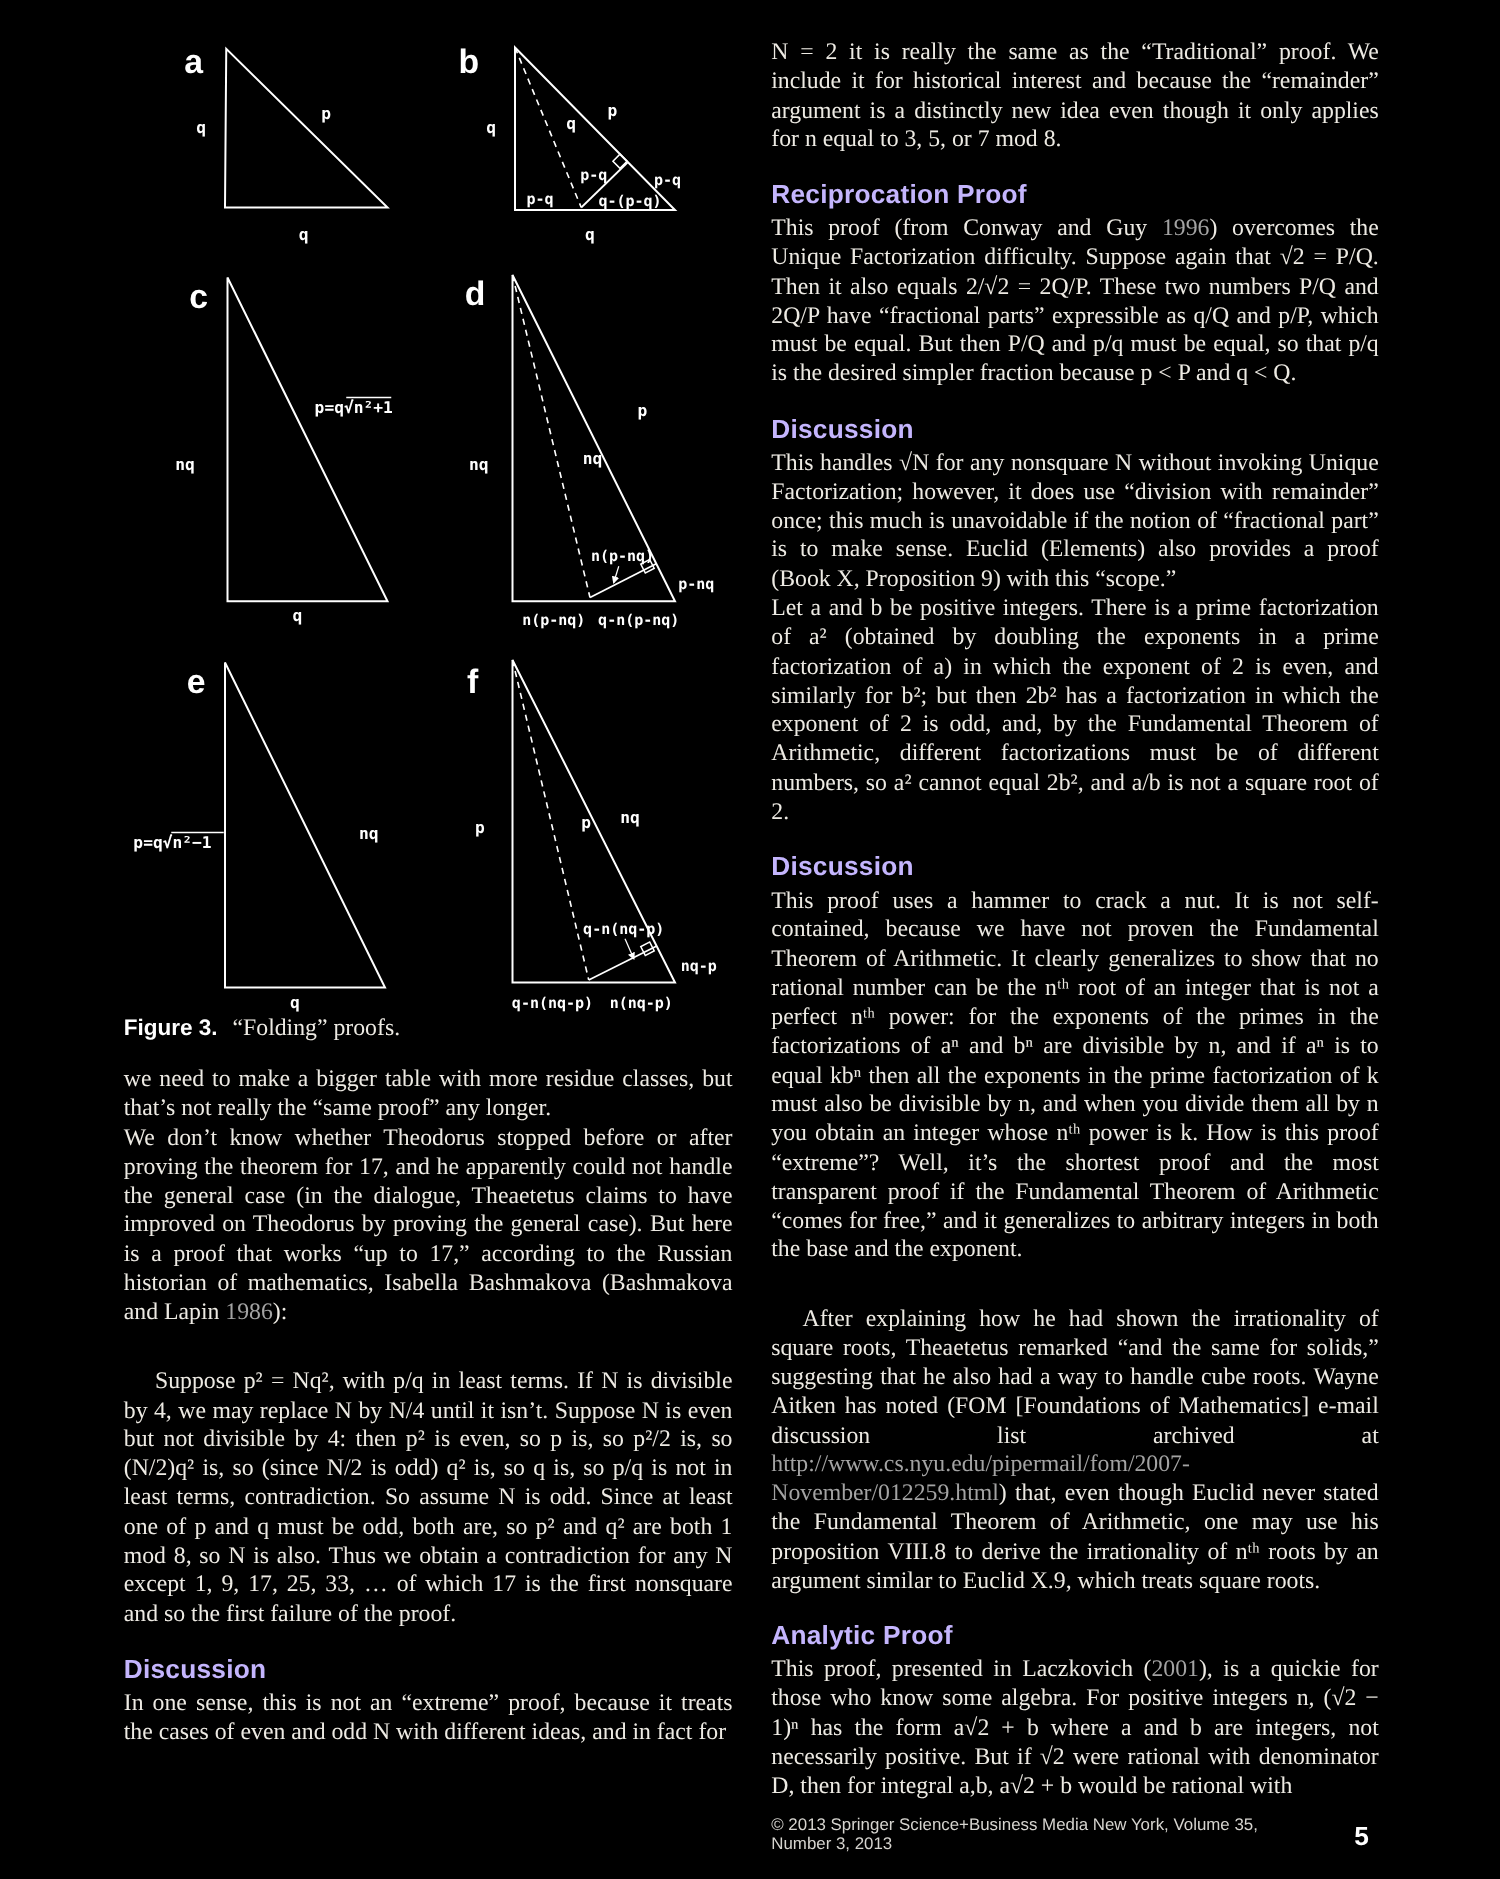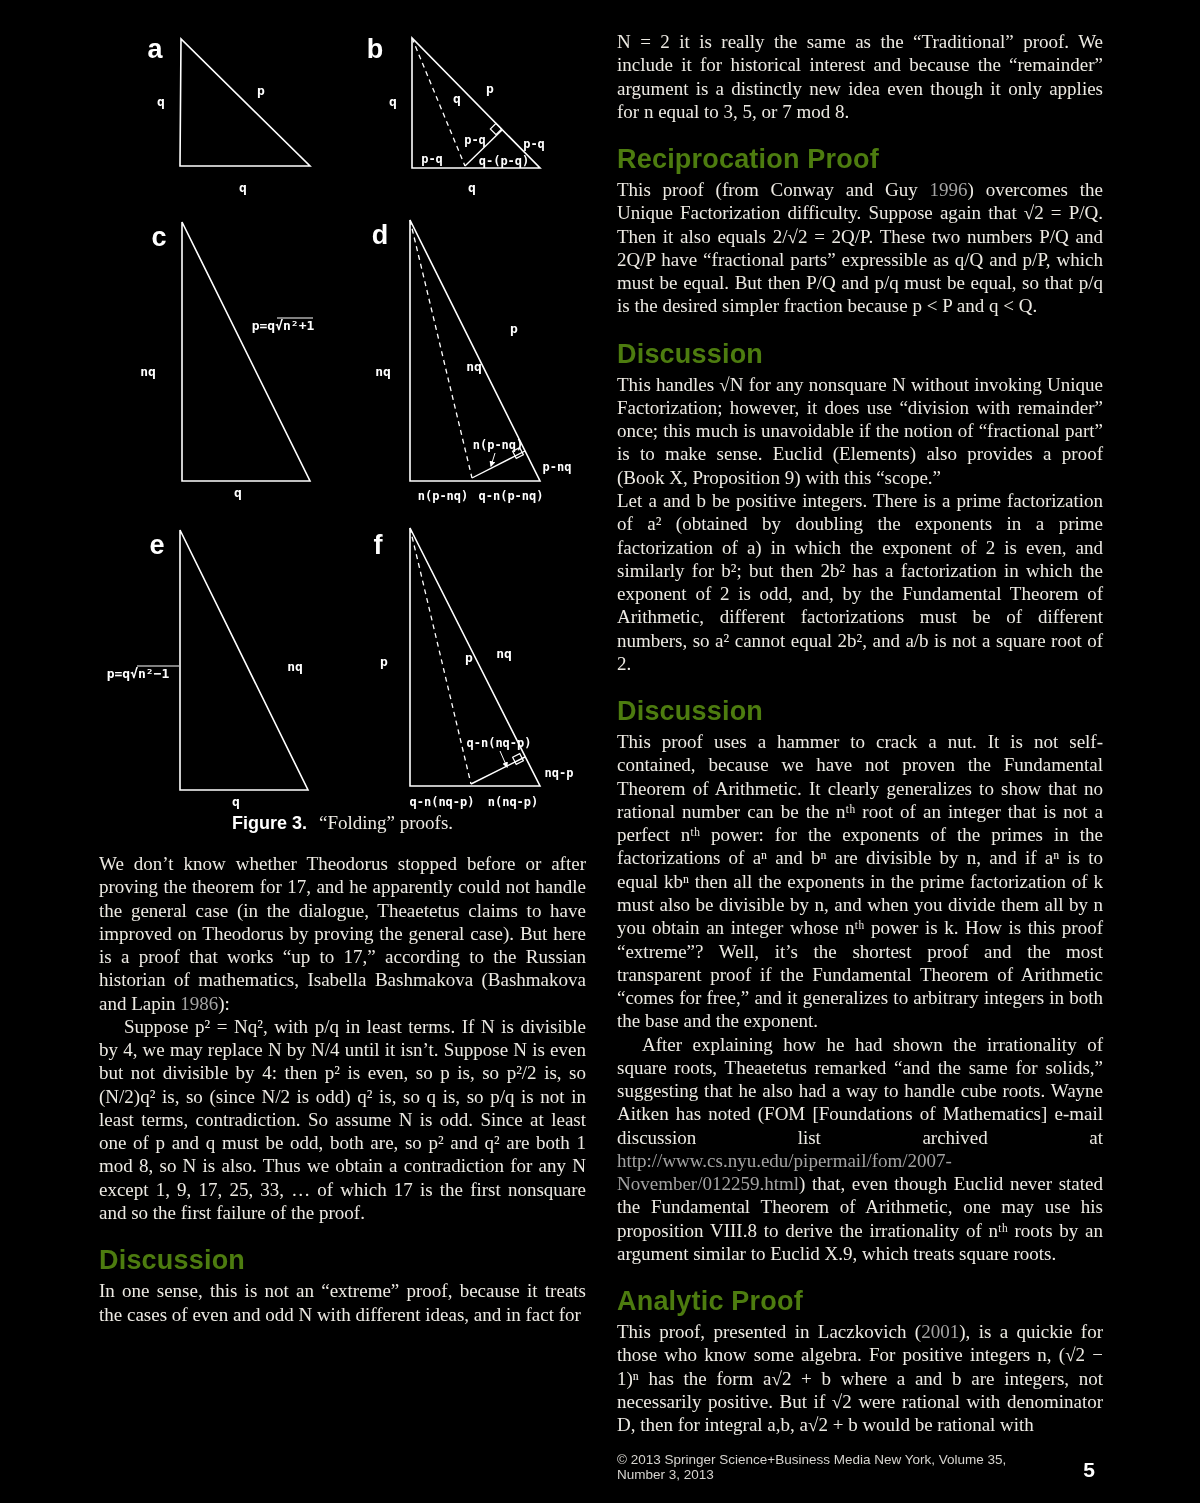--- a/index.html
+++ b/index.html
@@ -1,26 +1,26 @@
 <!DOCTYPE html>
 <html><head>
 <meta charset="utf-8">
 <style>
   html,body { margin:0; padding:0; background:#000; }
   .page { position:relative; width:1200px; height:1503px; background:#000; overflow:hidden;
           font-family:"Liberation Serif", serif; }
   .col-left  { position:absolute; left:99px;  top:0;    width:487px; }
   .col-right { position:absolute; left:617px; top:30px; width:486px; }
   p.body { font-size:19px; line-height:1.225; color:#edeae3; text-align:justify; margin:0; }
-  p.indent { text-indent:25px; }
-  h3 { font-family:"Liberation Sans", sans-serif; font-weight:bold; font-size:27px;
-       color:#4d7c0f; margin:21px 0 3px 0; letter-spacing:.2px; }
+  p.indent { text-indent:25px;margin-top:32px; }
+  h3 { font-family:"Liberation Sans", sans-serif; font-weight:bold; font-size:21px;
+       color:#c4b5fd; margin:21px 0 3px 0; letter-spacing:.2px; }
   .cite { color:#a3a3a3; text-decoration:none; cursor:pointer; }
   .figure-spacer { height:812px; }
-  .caption { margin:0 0 18px 0; font-size:19px; color:#edeae3;text-align:center; }
+  .caption { margin:0 0 18px 0; font-size:19px; color:#edeae3; }
   .caption .cap-label { font-family:"Liberation Sans", sans-serif; font-weight:bold;
        font-size:18px; color:#fff; margin-right:12px; }
   .figure-svg { position:absolute; left:85px; top:16px; }
   .figure-svg polygon, .figure-svg line, .figure-svg rect.ra { stroke:#ffffff; fill:none; stroke-width:1.6px; }
   .figure-svg line.fold { stroke-width:1.4px; }
   .figure-svg line.dash { stroke-width:1.3px; stroke-dasharray:5 4; }
   .figure-svg rect.ra { stroke-width:1.2px; }
   .figure-svg text { fill:#ffffff; font-family:"DejaVu Sans Mono", monospace;
        font-weight:bold; font-size:13px; text-anchor:middle; }
   .figure-svg text.small { font-size:12px; }
@@ -118,20 +118,21 @@
     </g>
   </svg>
 
   <div class="col-left">
     <div class="figure-spacer"></div>
 
     <p class="caption">
       <span class="cap-label">Figure 3.</span><span>“Folding” proofs.</span>
     </p>
 
+    <p class="body">we need to make a bigger table with more residue classes, but that’s not really the “same proof” any longer.</p>
 
     <p class="body"><span>We don’t know whether Theodorus stopped before or after proving the theorem for 17, and he apparently could not handle the general case (in the dialogue, Theaetetus claims to have improved on Theodorus by proving the general case). But here is a proof that works “up to 17,” according to the Russian historian of mathematics, Isabella Bashmakova (Bashmakova and Lapin </span><a class="cite">1986</a><span>):</span></p>
     <p class="body indent">Suppose p² = Nq², with p/q in least terms. If N is divisible by 4, we may replace N by N/4 until it isn’t. Suppose N is even but not divisible by 4: then p² is even, so p is, so p²/2 is, so (N/2)q² is, so (since N/2 is odd) q² is, so q is, so p/q is not in least terms, contradiction. So assume N is odd. Since at least one of p and q must be odd, both are, so p² and q² are both 1 mod 8, so N is also. Thus we obtain a contradiction for any N except 1, 9, 17, 25, 33, … of which 17 is the first nonsquare and so the first failure of the proof.</p>
 
     <h3>Discussion</h3>
     <p class="body">In one sense, this is not an “extreme” proof, because it treats the cases of even and odd N with different ideas, and in fact for</p>
   </div>
 
   <div class="col-right">
     <p class="body">N = 2 it is really the same as the “Traditional” proof. We include it for historical interest and because the “remainder” argument is a distinctly new idea even though it only applies for n equal to 3, 5, or 7 mod 8.</p>

